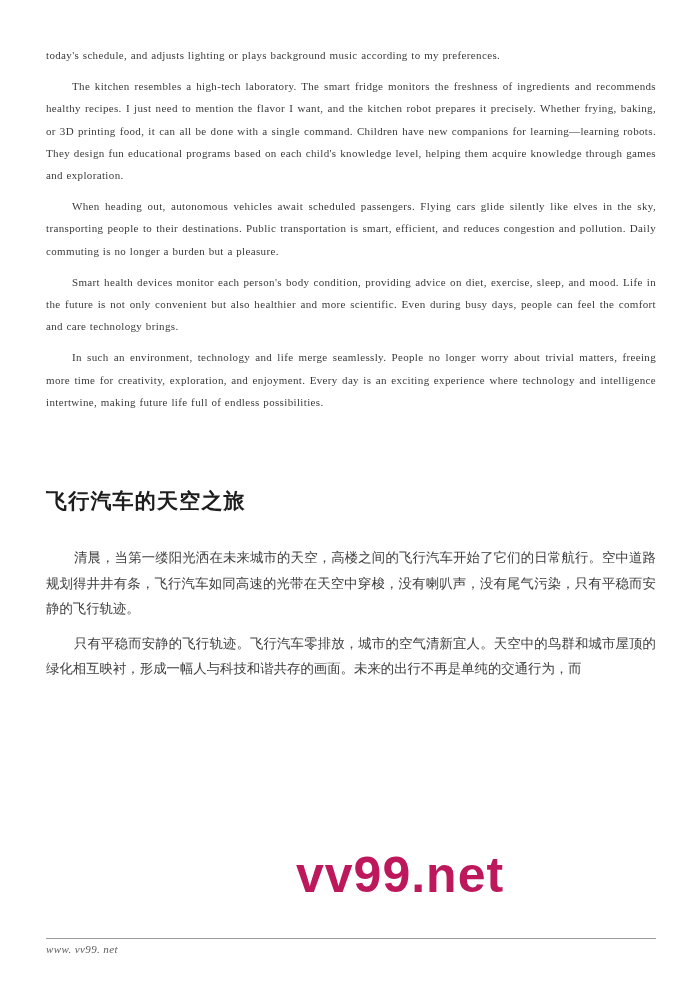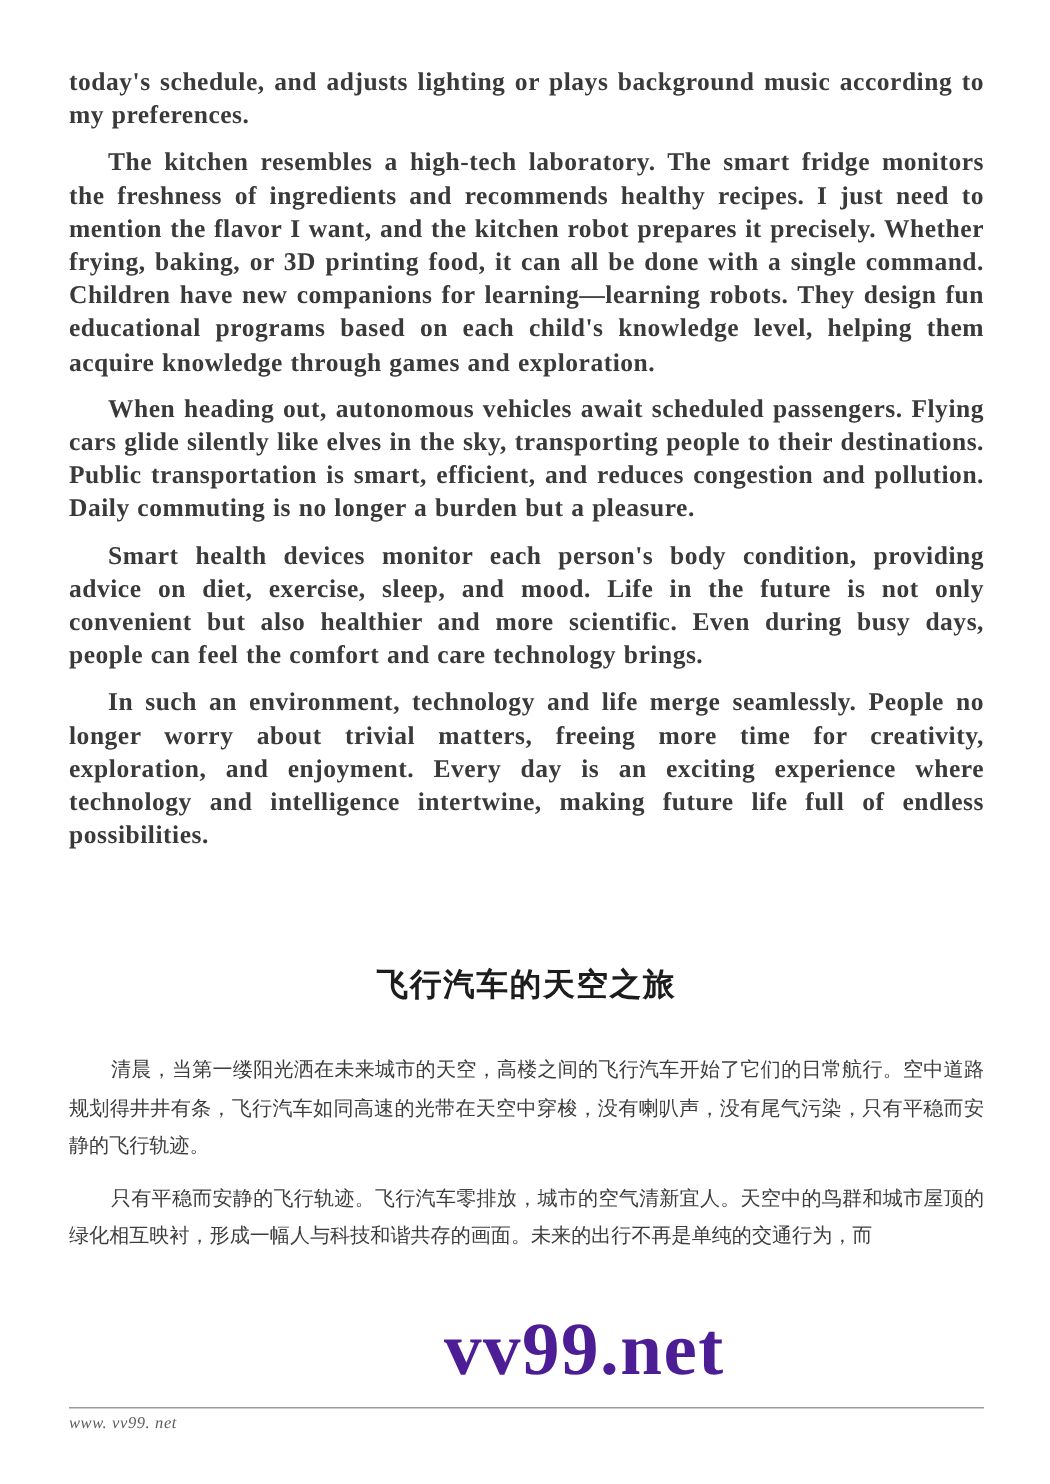--- a/index.html
+++ b/index.html
@@ -18,45 +18,43 @@
   .content {
     position: absolute;
     left: 46px;
     top: 44px;
     width: 610px;
   }
 
   
   .en-para {
     font-family: "Liberation Serif", "DejaVu Serif", serif;
-    font-size: 17px;
+    font-size: 11px;
     line-height: 22.2px;
     color: #3a3a3a;
     text-align: justify;
     text-justify: inter-word;
     letter-spacing: 0.35px;
     word-spacing: 0.5px;
     margin: 0 0 9px 0;
     text-indent: 0;
-    font-weight: bold;
   }
   .en-para.indent {
     text-indent: 26px;
   }
   .en-para:last-of-type {
     margin-bottom: 0;
   }
 
   
   .cn-heading {
     font-family: "DejaVu Sans", "Liberation Sans", sans-serif;
     font-size: 21px;
     font-weight: bold;
     color: #1d1d1d;
-    text-align: center;
     letter-spacing: 1.2px;
     margin: 0;
     padding: 0;
   }
   .heading-block {
     margin-top: 74px;
     margin-bottom: 30px;
   }
 
   
@@ -70,30 +68,29 @@
     margin: 0 0 9px 0;
     position: relative;
     z-index: 2;
   }
 
   
   .watermark {
     position: absolute;
     left: 296px;
     top: 846px;
-    font-family: Liberation Serif, serif;
+    font-family: Liberation Sans, sans-serif;
     font-size: 50px;
     font-weight: bold;
-    color: #4c1d95;
+    color: #be185d;
     letter-spacing: 1px;
     white-space: nowrap;
     z-index: 1;
     pointer-events: none;
     user-select: none;
-    margin-top: 24px;
   }
 
   
   .footer {
     position: absolute;
     left: 46px;
     top: 938px;
     width: 610px;
   }
   .footer-rule {

